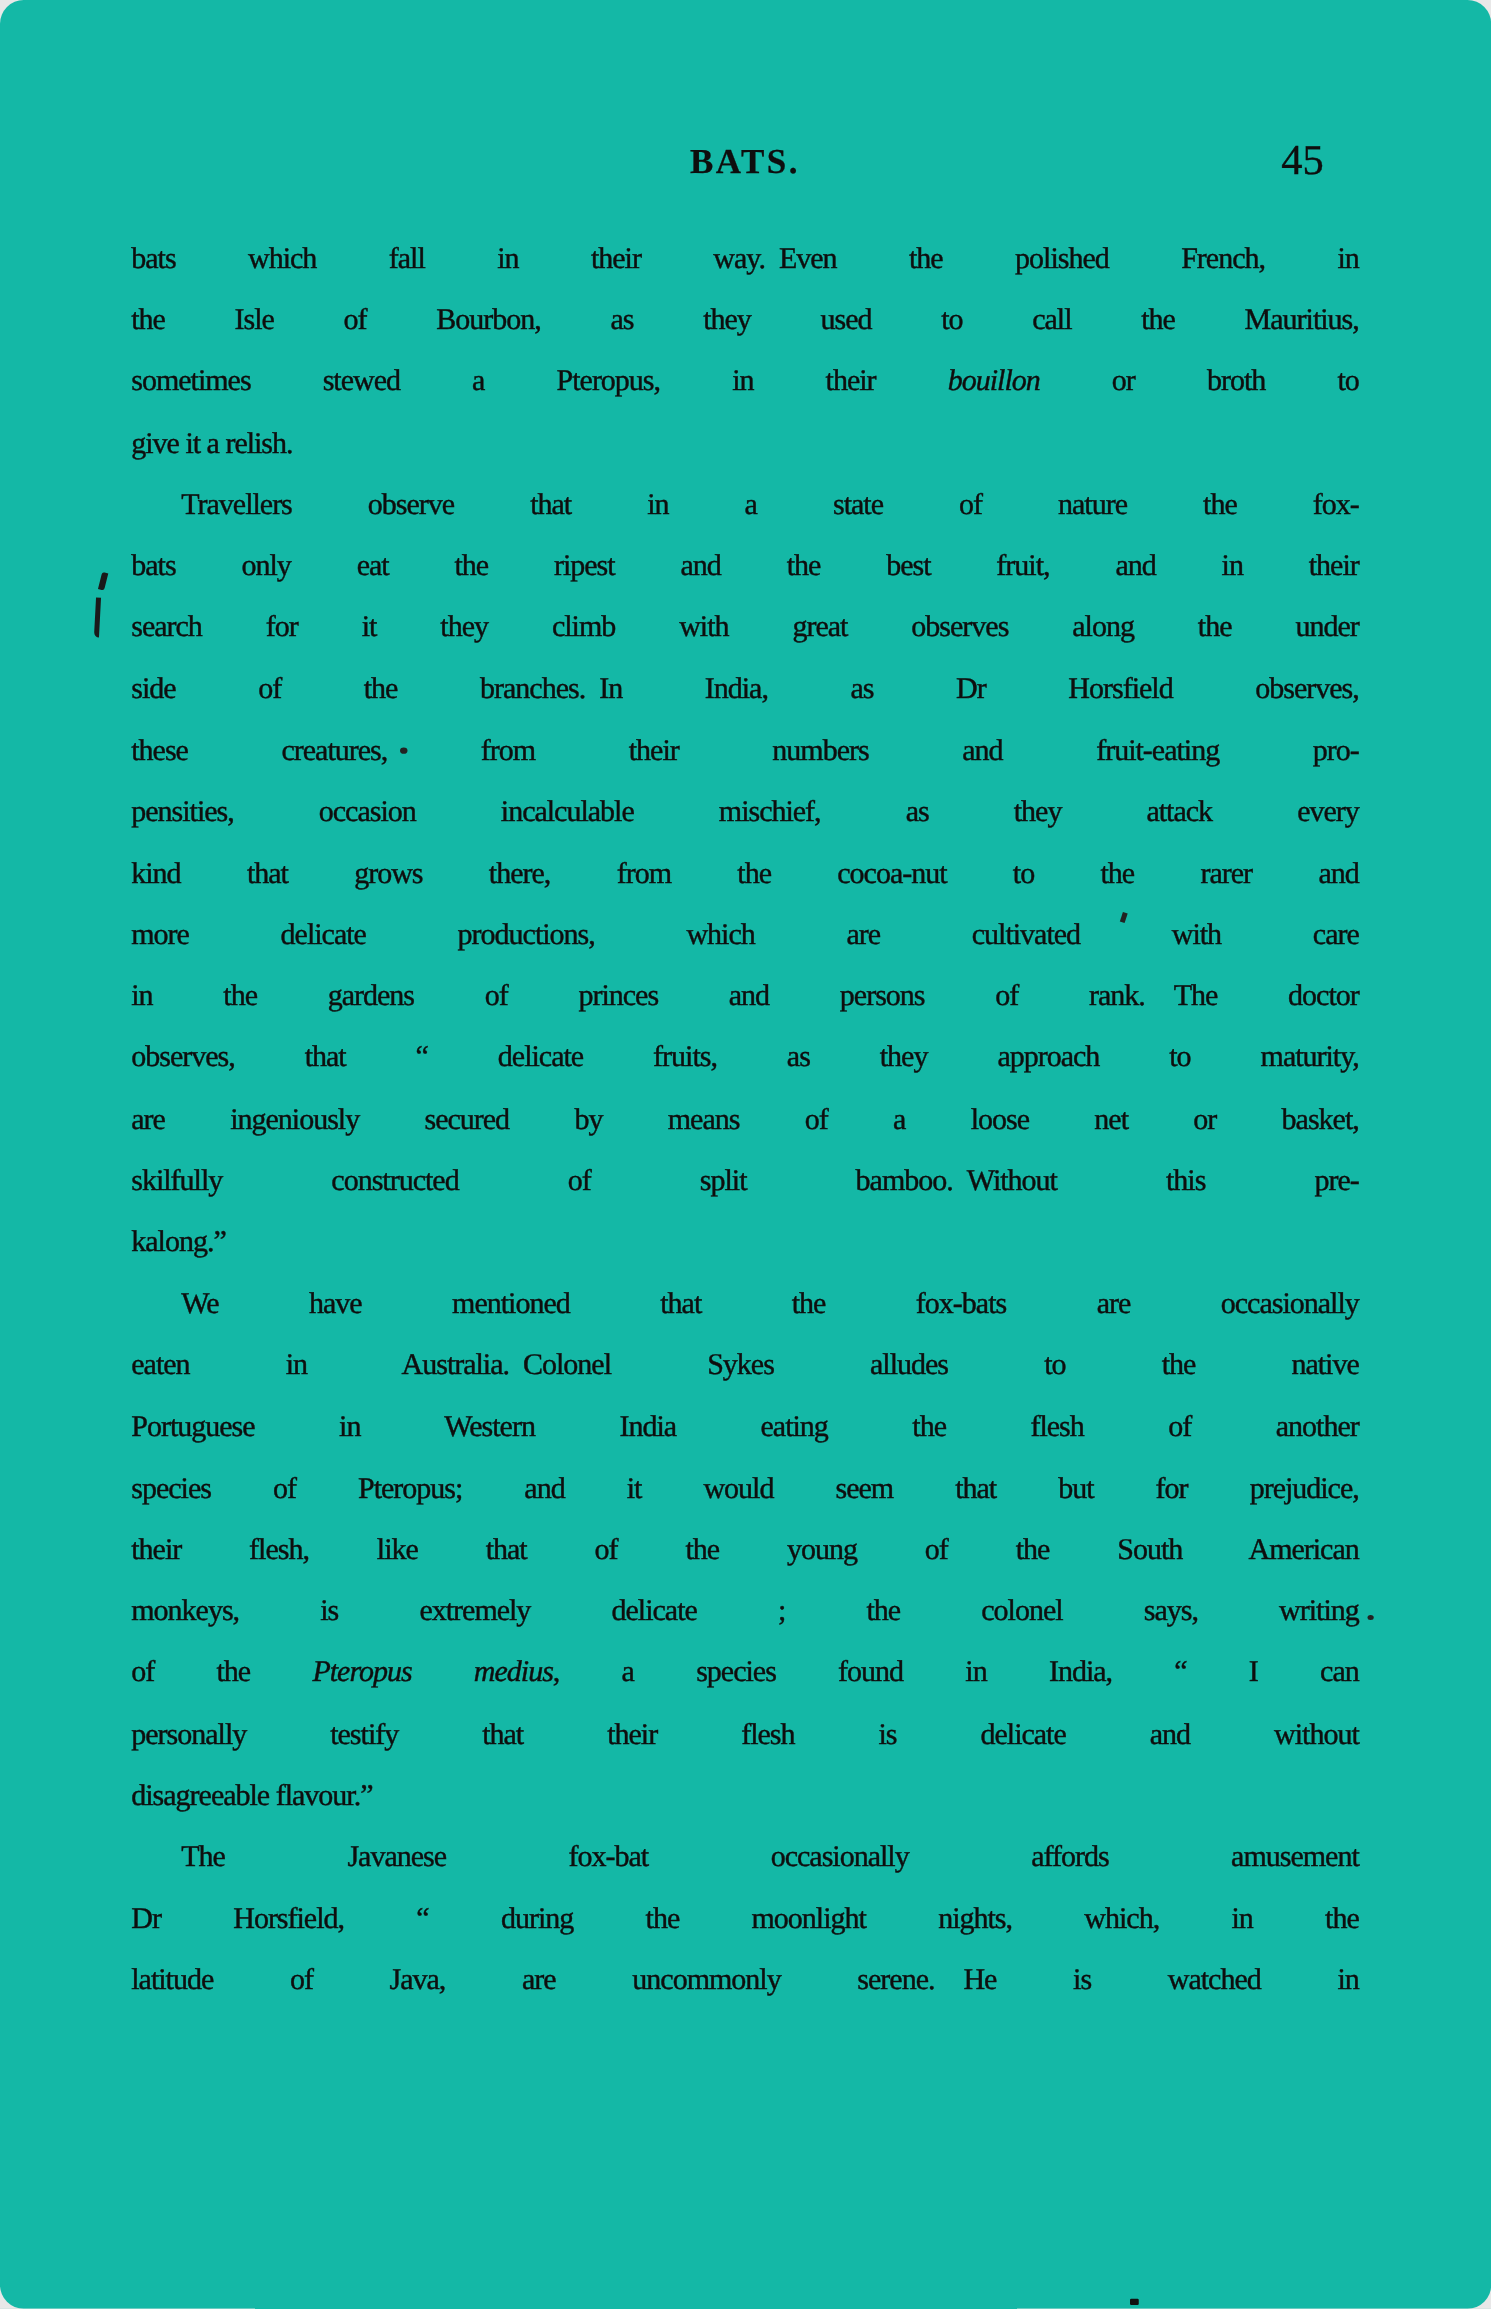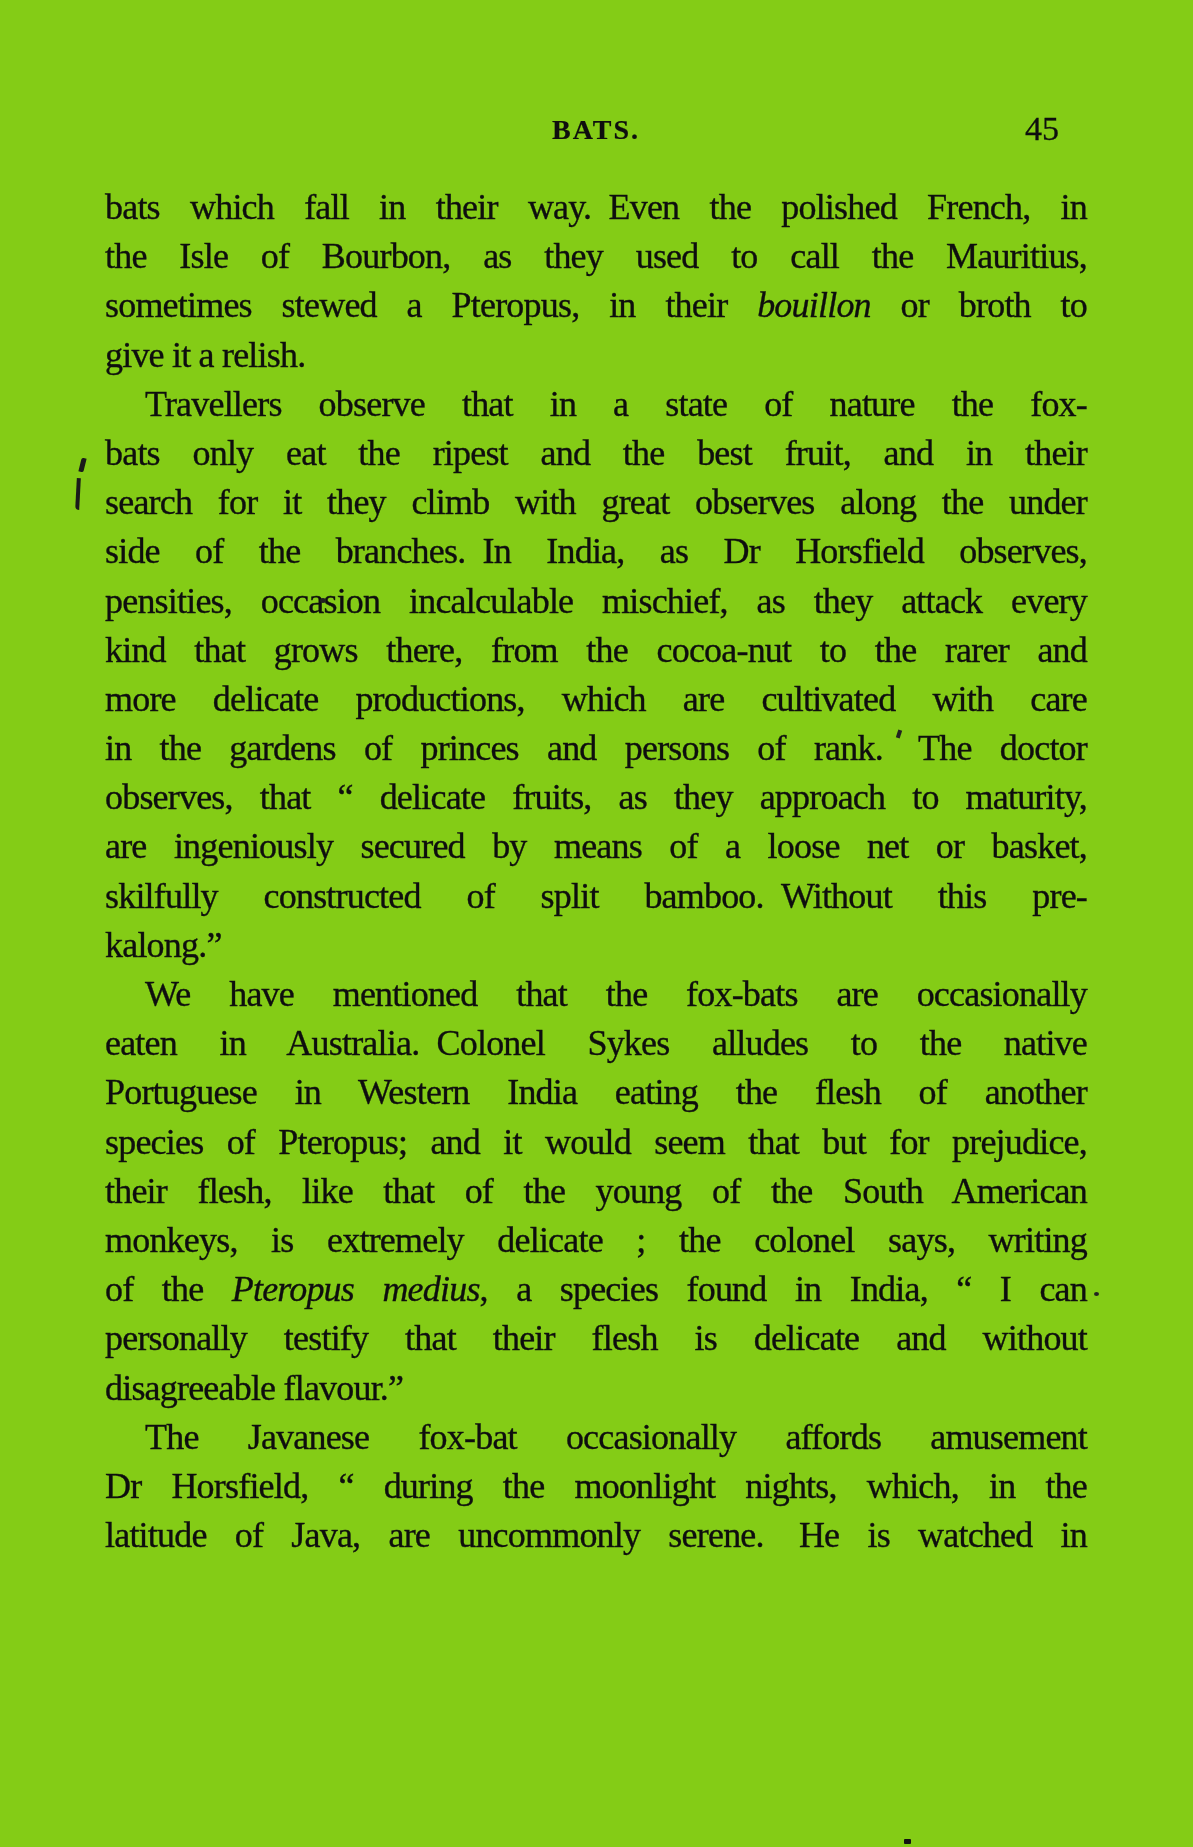--- a/index.html
+++ b/index.html
@@ -1,24 +1,25 @@
 <!DOCTYPE html>
 <html><head>
 <meta charset="utf-8">
 <style>
   html, body { margin: 0; padding: 0; background: #e8e8e8; }
   .page {
     position: relative;
     width: 1193px;
     height: 1847px;
     margin: 0 auto;
-    background: #84cc16;
+    background: #14b8a6;
     overflow: hidden;
     font-family: "Liberation Serif", "DejaVu Serif", serif;
     color: #0e0e0e;
+    border-radius: 19px;
   }
   .running-head {
     position: absolute;
     top: 110px; left: 105px;
     width: 982px; height: 40px;
   }
   .chapter-title {
     position: absolute;
     left: 0; right: 0; top: 4px;
     text-align: center;
@@ -35,21 +36,21 @@
     -webkit-text-stroke: 0.3px #0e0e0e;
   }
   .textblock {
     position: absolute;
     left: 105px; top: 183px;
     width: 982px;
   }
   .line {
     height: 49.2px;
     line-height: 49.2px;
-    font-size: 36px;
+    font-size: 24px;
     letter-spacing: -0.8px;
     text-align: justify;
     text-align-last: justify;
     white-space: normal;
     -webkit-text-stroke: 0.35px #111;
   }
   .line.indent { text-indent: 40px; }
   .line.end { text-align-last: left; }
   .italic { font-style: italic; }
   
@@ -86,20 +87,21 @@
 
   <div class="textblock">
     <div class="line">bats which fall in their way. Even the polished French, in</div>
     <div class="line">the Isle of Bourbon, as they used to call the Mauritius,</div>
     <div class="line"><span>sometimes stewed a Pteropus, in their </span><span class="italic">bouillon</span><span> or broth to</span></div>
     <div class="line end">give it a relish.</div>
     <div class="line indent">Travellers observe that in a state of nature the fox-</div>
     <div class="line">bats only eat the ripest and the best fruit, and in their</div>
     <div class="line">search for it they climb with great observes along the under</div>
     <div class="line">side of the branches. In India, as Dr Horsfield observes,</div>
+    <div class="line">these creatures, from their numbers and fruit-eating pro-</div>
     <div class="line">pensities, occasion incalculable mischief, as they attack every</div>
     <div class="line">kind that grows there, from the cocoa-nut to the rarer and</div>
     <div class="line">more delicate productions, which are cultivated with care</div>
     <div class="line">in the gardens of princes and persons of rank. The doctor</div>
     <div class="line">observes, that “ delicate fruits, as they approach to maturity,</div>
     <div class="line">are ingeniously secured by means of a loose net or basket,</div>
     <div class="line">skilfully constructed of split bamboo. Without this pre-</div>
     <div class="line end">kalong.”</div>
     <div class="line indent">We have mentioned that the fox-bats are occasionally</div>
     <div class="line">eaten in Australia. Colonel Sykes alludes to the native</div>

